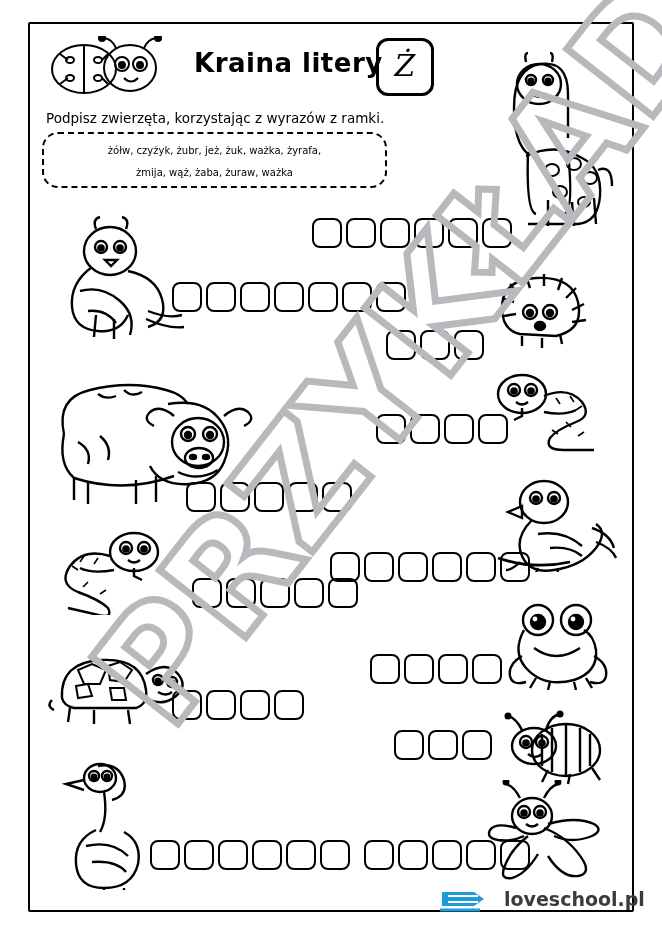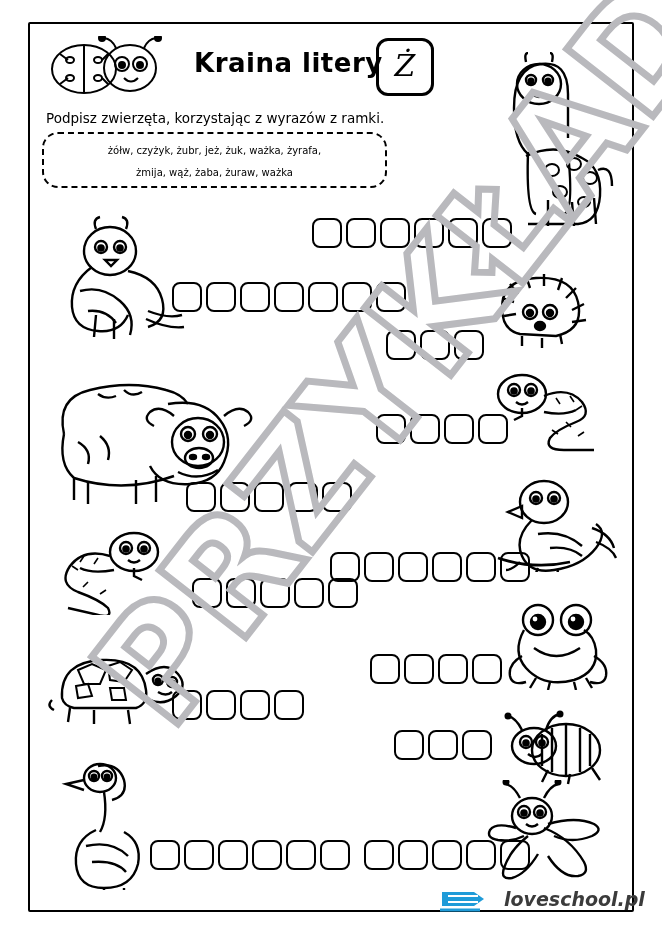--- a/index.html
+++ b/index.html
@@ -130,21 +130,20 @@
     top: 884px;
     display: flex;
     align-items: center;
     gap: 6px;
   }
   .footer-text {
     font-size: 19px;
     font-weight: bold;
     color: #3b3b3b;
     font-family: "DejaVu Sans", sans-serif;
-    font-style: italic;
   }
 </style>
 </head>
 <body>
 
 <div id="page">
 
   <div class="sheet-border"></div>
 
   <div class="header">

